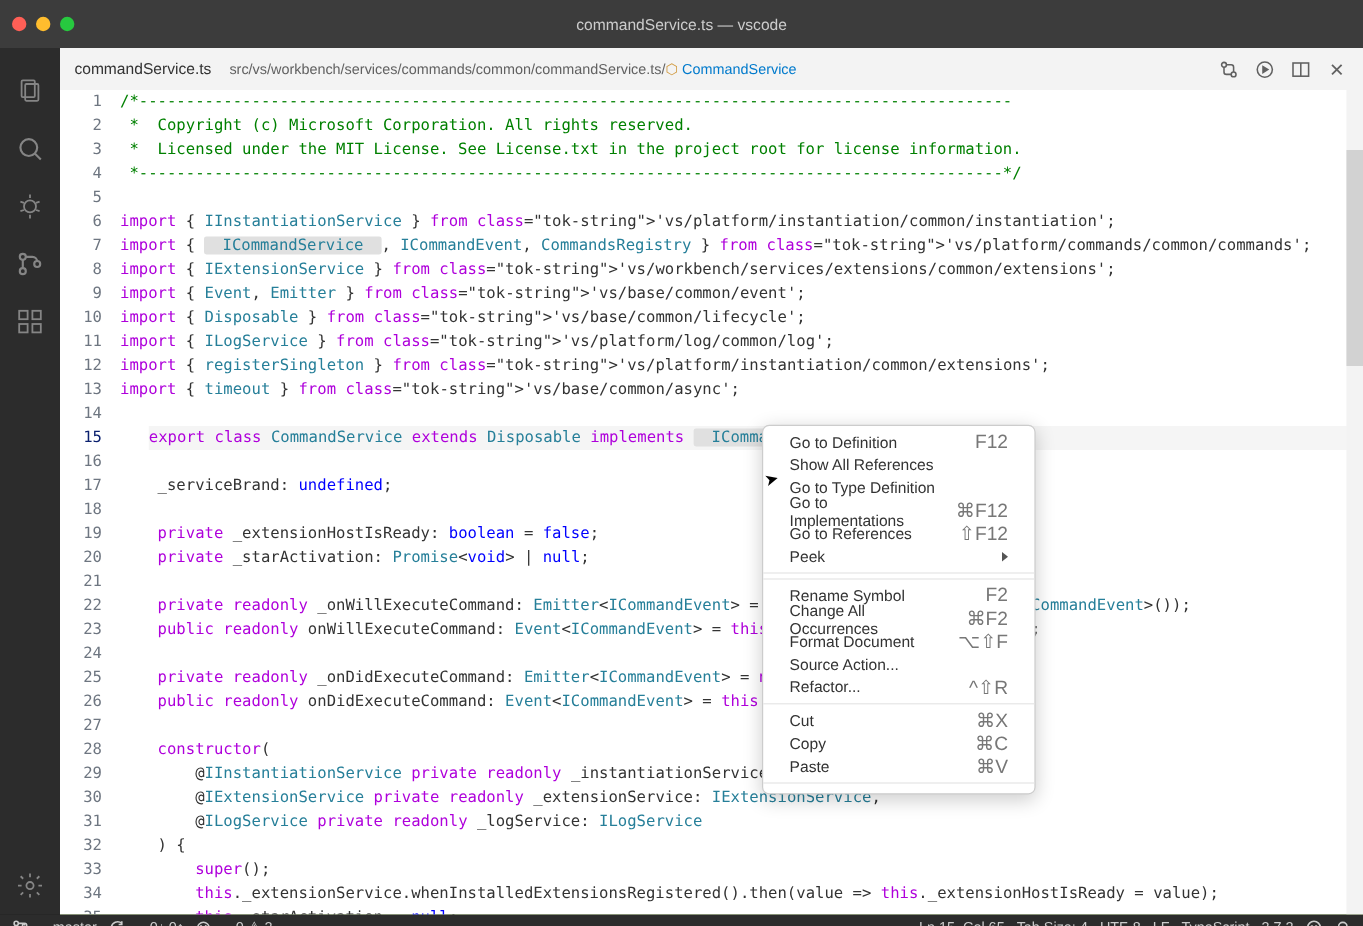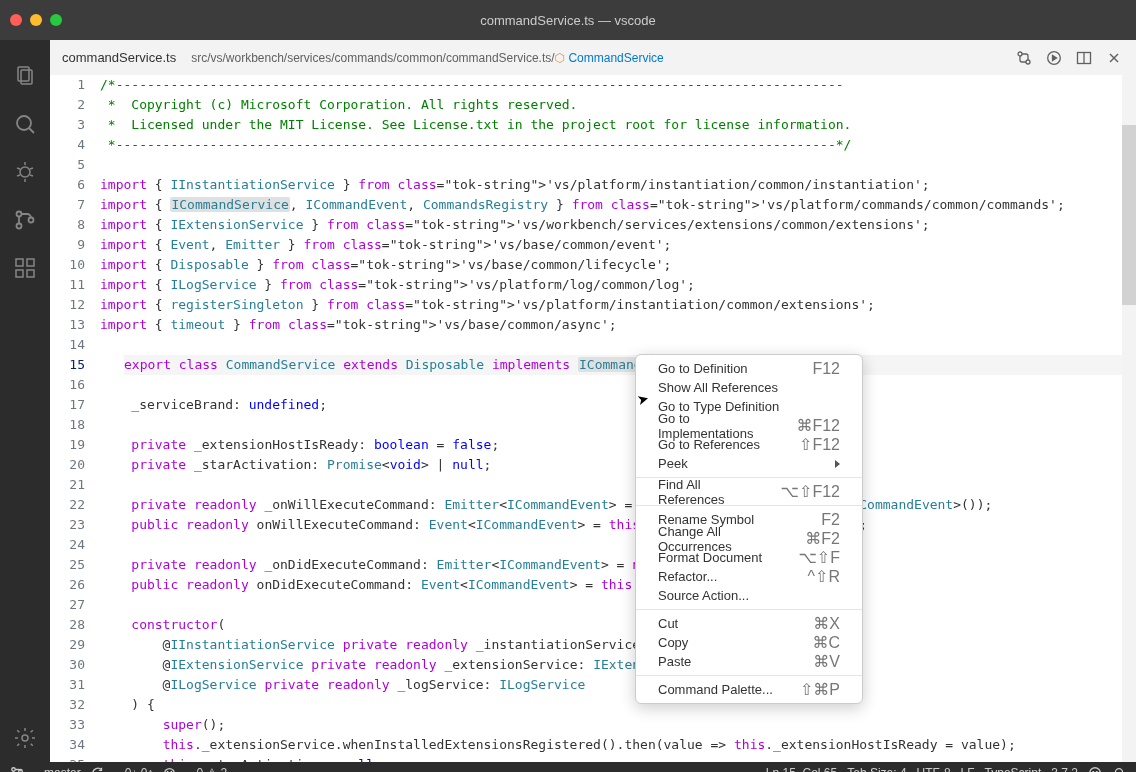--- a/index.html
+++ b/index.html
@@ -110,21 +110,21 @@
   flex: 1;
   white-space: pre;
   color: #333;
 }
 .code-lines .line { height: 20px; }
 .highlight-line { background: #f5f5f5; margin-left: 24px; }
 .tok-comment { color: #008000; }
 .tok-keyword { color: #af00db; }
 .tok-kw2 { color: #0000ff; }
 .tok-type  { color: #267f99; }
-.tok-boxed { background: #e0e0e0; border-radius:2px; padding:0 1px; }
+.tok-boxed { background: #e0e0e0; border-radius:2px; padding:0 15px; }
 .minimap {
   width: 14px;
   position: absolute;
   right: 0; top:0; bottom:0;
   background: #f3f3f3;
 }
 .minimap .thumb {
   position:absolute; right:0; top:50px;
   width:14px; height:180px; background:#c1c1c1aa;
 }
@@ -397,58 +397,50 @@
     </div>
     <div class="menu-item">
       <span>Go to References</span>
       <span class="shortcut">⇧F12</span>
     </div>
     <div class="menu-item">
       <span>Peek</span>
       <span class="chevron-right"></span>
     </div>
     <div class="menu-sep"></div>
-    <div class="menu-item">
-      <span>Find All References</span>
-      <span class="shortcut">⌥⇧F12</span>
-    </div>
     <div class="menu-sep"></div>
     <div class="menu-item">
       <span>Rename Symbol</span>
       <span class="shortcut">F2</span>
     </div>
     <div class="menu-item">
       <span>Change All Occurrences</span>
       <span class="shortcut">⌘F2</span>
     </div>
     <div class="menu-item">
       <span>Format Document</span>
       <span class="shortcut">⌥⇧F</span>
     </div>
     <div class="menu-item">
+      <span>Source Action...</span>
+      <span class="shortcut"></span>
+    </div>
+    <div class="menu-item">
       <span>Refactor...</span>
       <span class="shortcut">^⇧R</span>
     </div>
-    <div class="menu-item">
-      <span>Source Action...</span>
-      <span class="shortcut"></span>
-    </div>
     <div class="menu-sep"></div>
     <div class="menu-item">
       <span>Cut</span>
       <span class="shortcut">⌘X</span>
     </div>
     <div class="menu-item">
       <span>Copy</span>
       <span class="shortcut">⌘C</span>
     </div>
     <div class="menu-item">
       <span>Paste</span>
       <span class="shortcut">⌘V</span>
     </div>
     <div class="menu-sep"></div>
-    <div class="menu-item">
-      <span>Command Palette...</span>
-      <span class="shortcut">⇧⌘P</span>
-    </div>
   </div>
 
 <div class="cursor-ptr">➤</div>
 
 </body></html>

